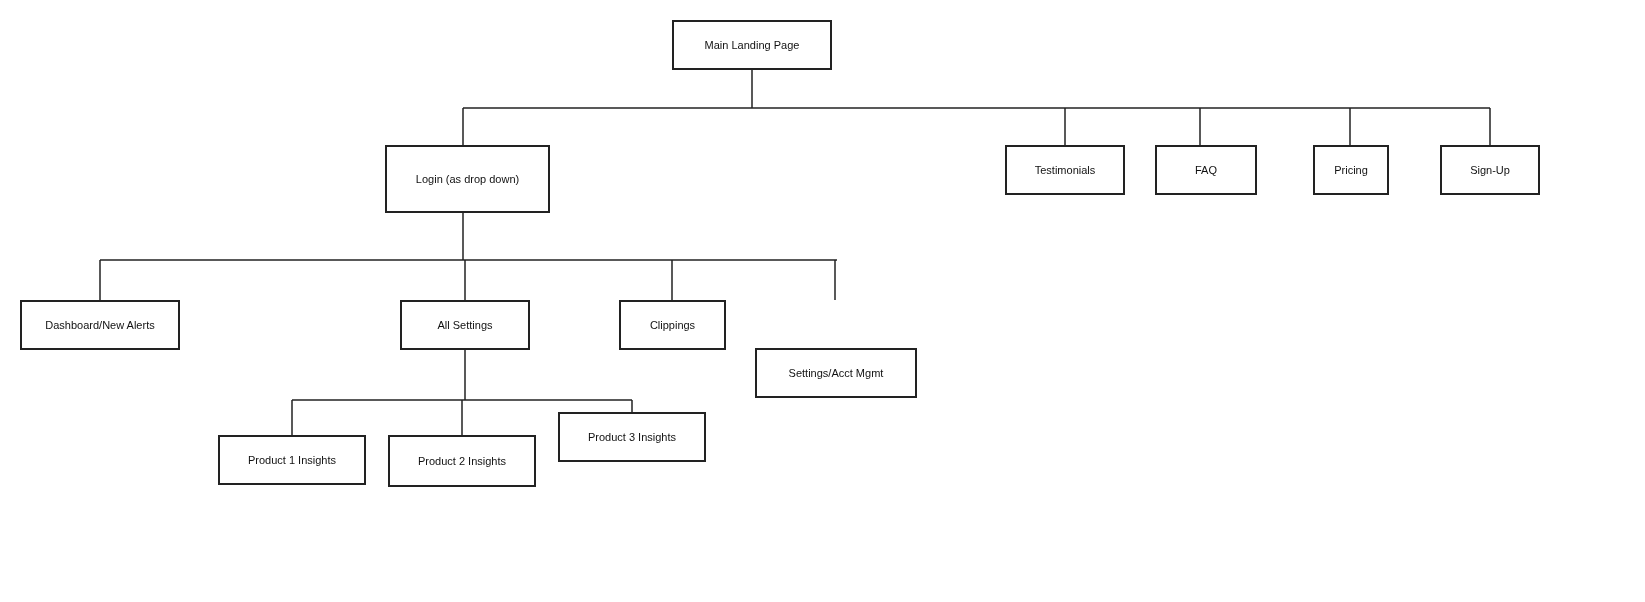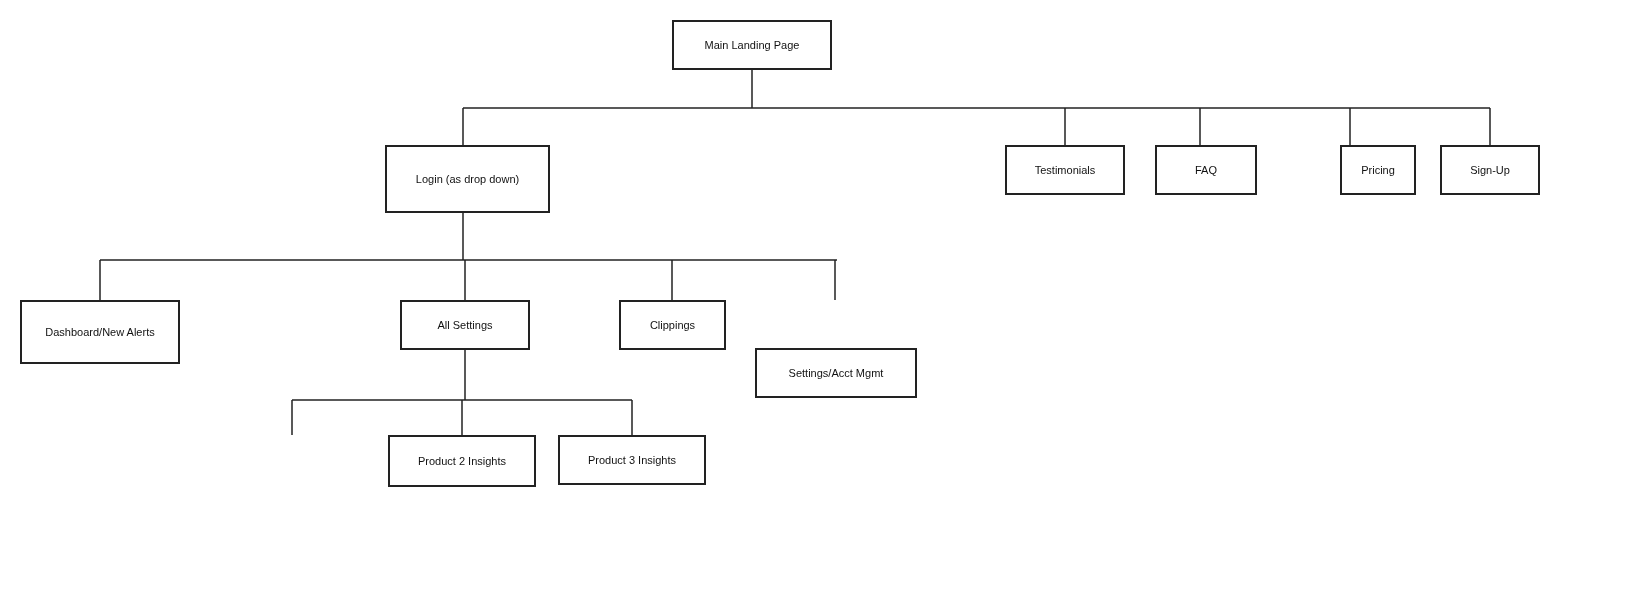--- a/index.html
+++ b/index.html
@@ -79,29 +79,30 @@
   </svg>
 
   <div class="node" style="left:672px; top:20px; width:160px; height:50px;">Main Landing Page</div>
 
   <div class="node" style="left:385px; top:145px; width:165px; height:68px;">Login (as drop down)</div>
 
   <div class="node" style="left:1005px; top:145px; width:120px; height:50px;">Testimonials</div>
 
   <div class="node" style="left:1155px; top:145px; width:102px; height:50px;">FAQ</div>
 
-  <div class="node" style="left:1340px; top:145px; width:76px; height:50px;">Pricing</div>
+  <div class="node" style="left:1313px; top:145px; width:76px; height:50px;">Pricing</div>
 
   <div class="node" style="left:1440px; top:145px; width:100px; height:50px;">Sign-Up</div>
 
-  <div class="node" style="left:20px; top:300px; width:160px; height:64px;">Dashboard/New Alerts</div>
+  <div class="node" style="left:20px; top:300px; width:160px; height:50px;">Dashboard/New Alerts</div>
 
   <div class="node" style="left:400px; top:300px; width:130px; height:50px;">All Settings</div>
 
   <div class="node" style="left:619px; top:300px; width:107px; height:50px;">Clippings</div>
 
   <div class="node" style="left:755px; top:300px; width:162px; height:50px;margin-top:48px;">Settings/Acct Mgmt</div>
 
+  <div class="node" style="left:218px; top:435px; width:148px; height:50px;">Product 1 Insights</div>
 
   <div class="node" style="left:388px; top:435px; width:148px; height:52px;">Product 2 Insights</div>
 
-  <div class="node" style="left:558px; top:435px; width:148px; height:50px;">Product 3 Insights</div>
+  <div class="node" style="left:558px; top:412px; width:148px; height:50px;">Product 3 Insights</div>
 </div>
 
 </body></html>

